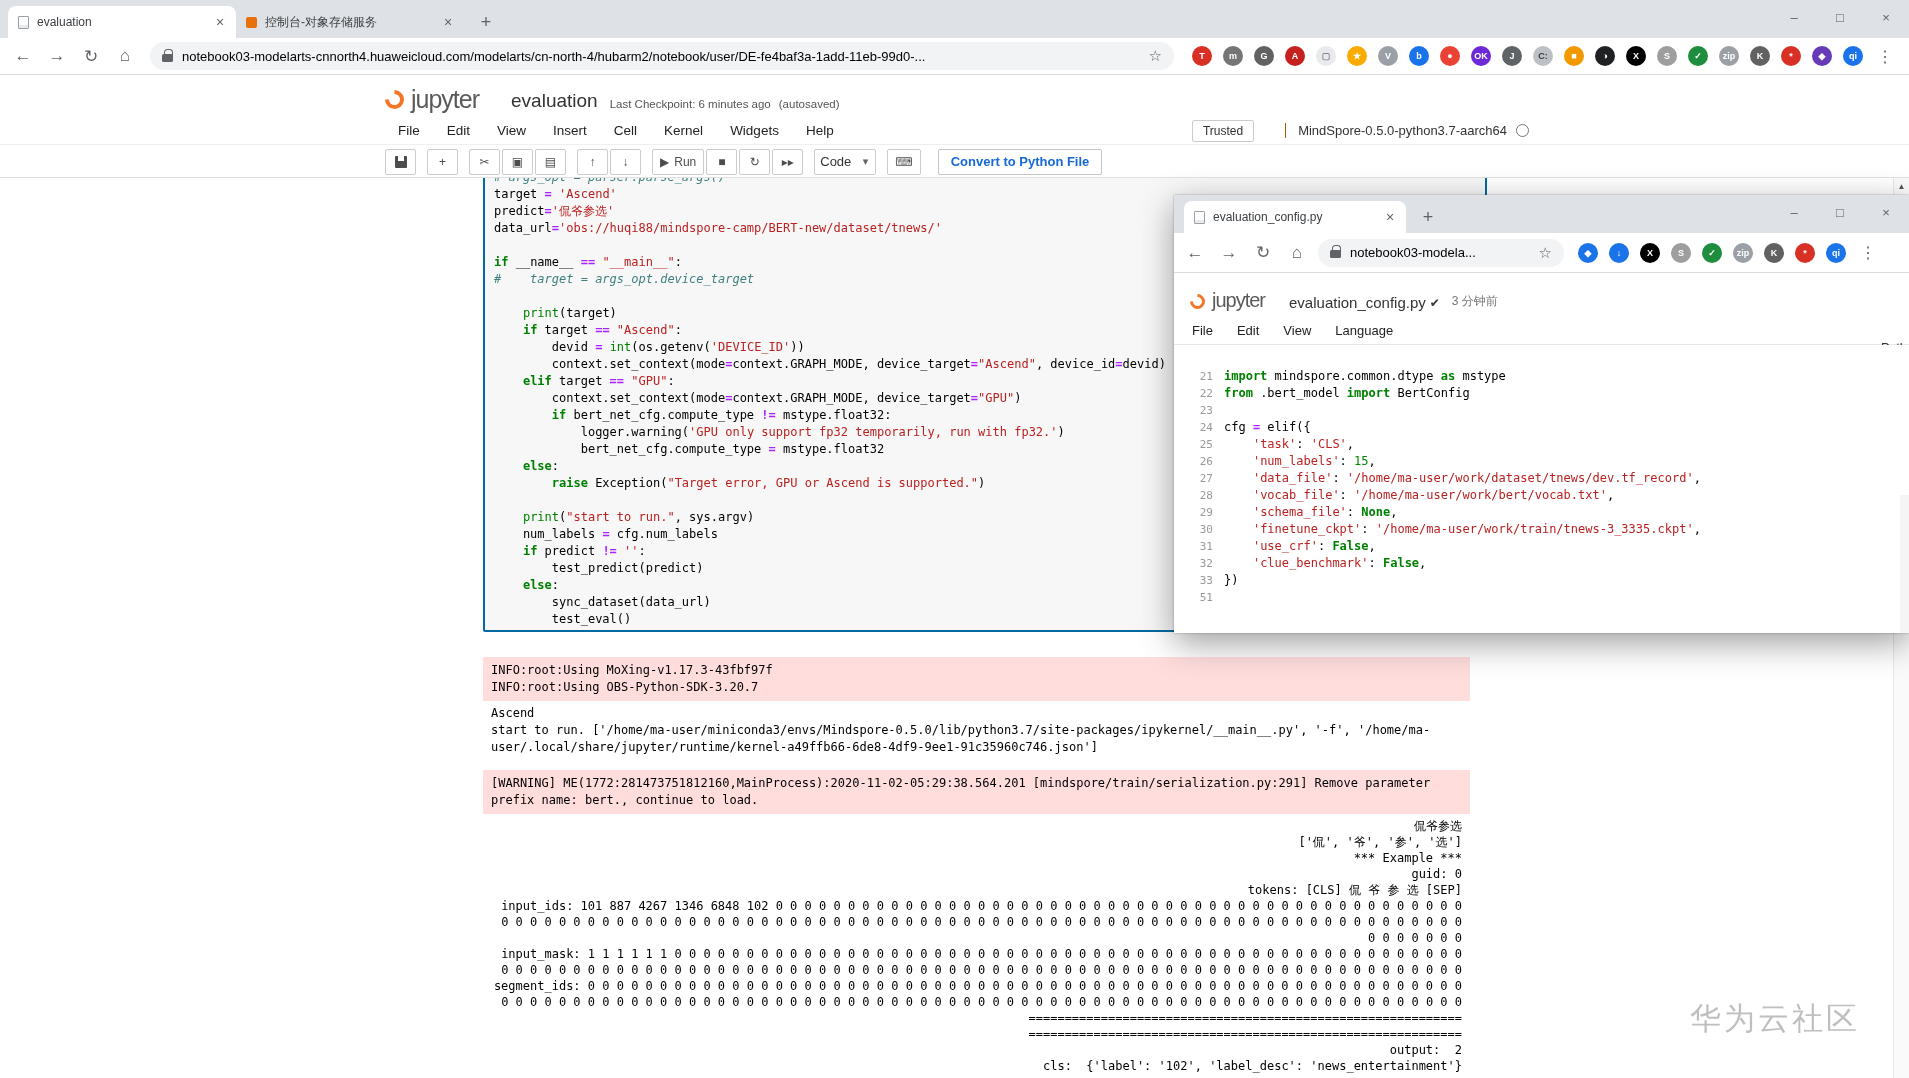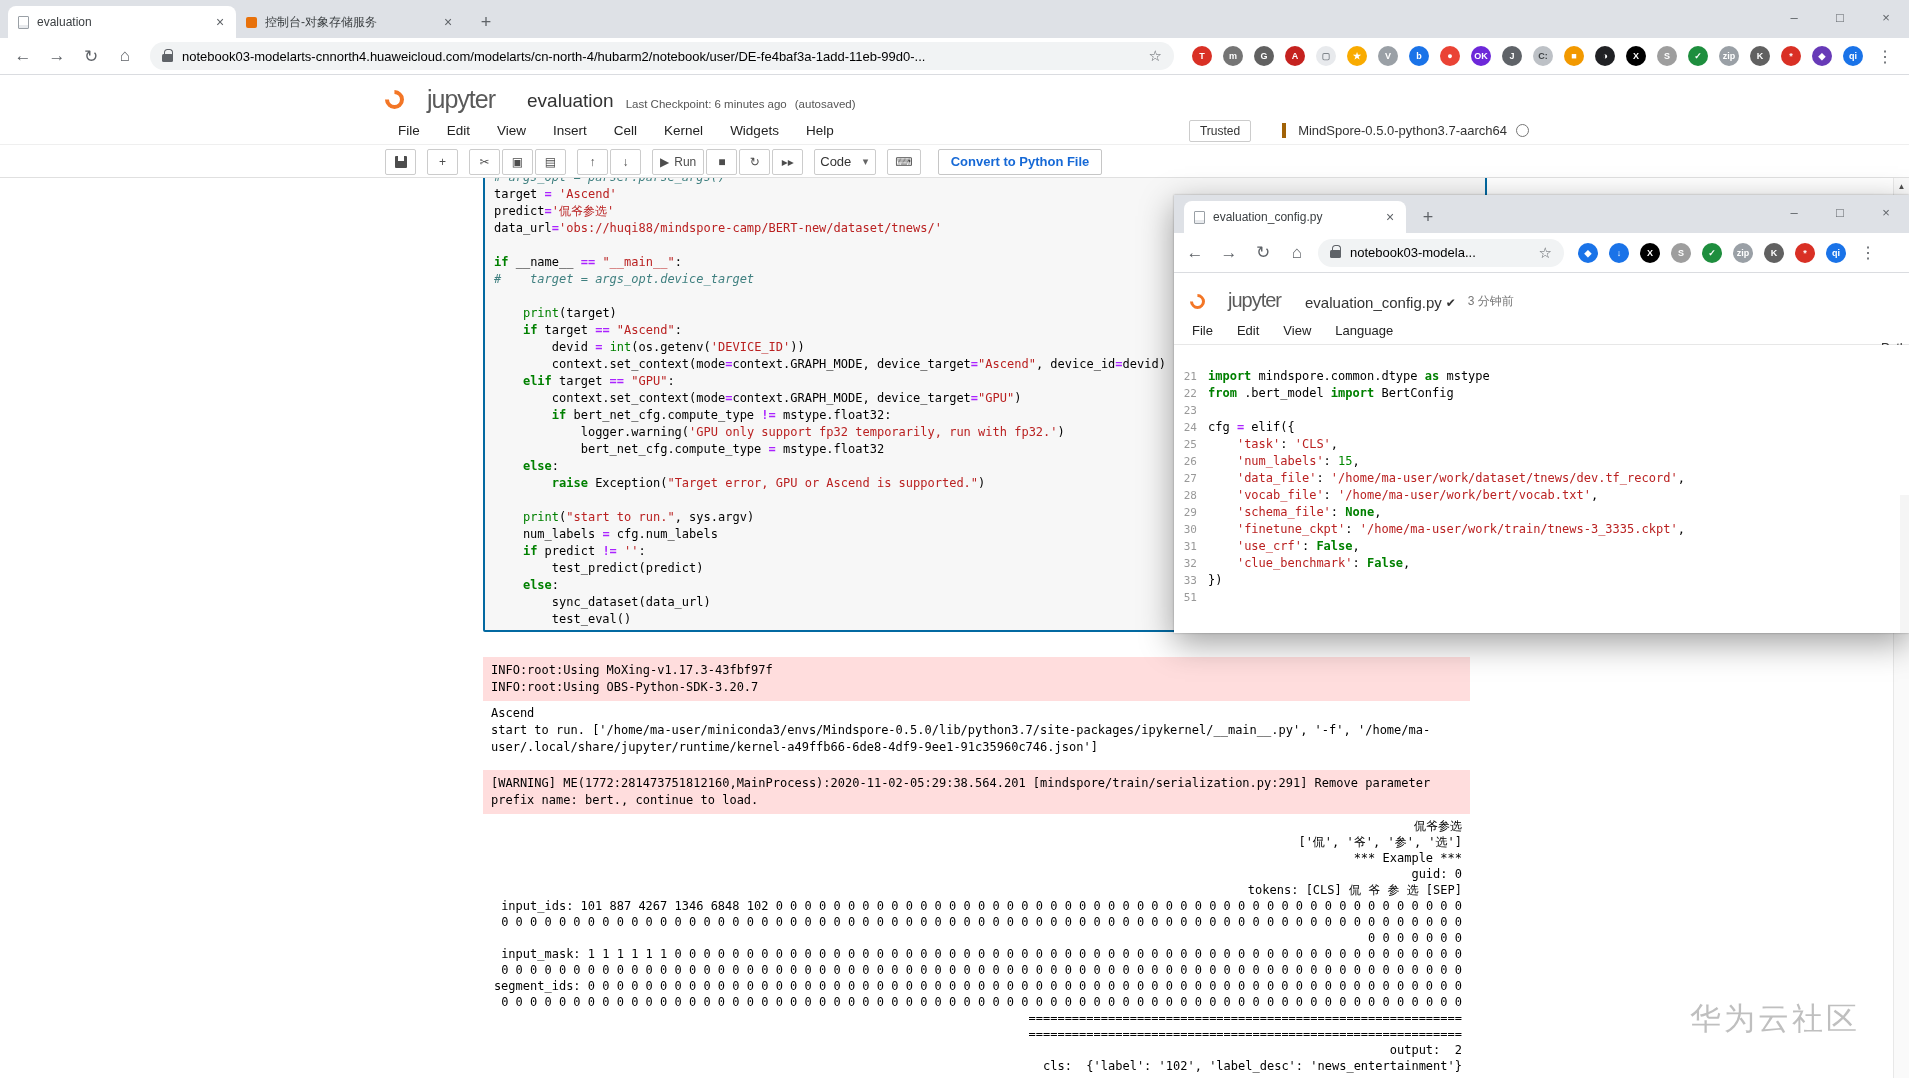--- a/index.html
+++ b/index.html
@@ -25,30 +25,30 @@
   .star { color:#5f6368; font-size:15px; flex:none; }
   .lock { position:relative; width:11px; height:8px; background:#5f6368; border-radius:1.5px; margin-top:3px; flex:none; }
   .lock::before { content:""; position:absolute; top:-5px; left:2px; width:7px; height:6px; border:1.6px solid #5f6368; border-bottom:none; border-radius:3.5px 3.5px 0 0; }
   .extrow { display:flex; align-items:center; gap:11px; margin:0 10px; flex:none; }
   .ext-icon { width:20px; height:20px; border-radius:50%; display:inline-flex; align-items:center; justify-content:center; font-size:9px; font-weight:bold; flex:none; }
   .menu-dots { width:24px; text-align:center; color:#5f6368; font-size:16px; flex:none; }
 
   
   .jheader { position:absolute; left:0; top:75px; width:1909px; height:103px; background:#fff; border-bottom:1px solid #e0e0e0; z-index:5; }
   .jtitle-row { height:42px; display:flex; align-items:flex-end; padding:0 0 3px 385px; }
-  .jlogo { display:flex; align-items:flex-end; gap:23px; }
+  .jlogo { display:flex; align-items:flex-end; gap:7px; }
   .jlogo-ring { width:19px; height:19px; border-radius:50%; border:4px solid #f37626; border-top-color:transparent; transform:rotate(-45deg); margin-bottom:5px; }
   .jlogo-text { font-size:25px; color:#5a5a5a; letter-spacing:-1px; }
   .nb-title { font-size:19px; color:#333; margin:0 0 2px 32px; }
   .checkpoint { font-size:11.5px; color:#555; margin:0 0 4px 12px; }
   .autosaved { font-size:11.5px; color:#555; margin:0 0 4px 8px; }
   .jmenu-row { height:28px; display:flex; align-items:center; gap:27px; padding:0 380px 0 398px; border-bottom:1px solid #efefef; font-size:13.5px; color:#222; }
   .jmenu-row .spacer { flex:1; }
   .trusted { font-size:12px; color:#333; border:1px solid #ccc; border-radius:2px; padding:3px 10px; background:#fff; }
-  .kernel-wrap { display:flex; align-items:center; gap:9px; border-left:4px solid #a16207; padding-left:12px; margin-left:4px; }
+  .kernel-wrap { display:flex; align-items:center; gap:9px; border-left:1px solid #a16207; padding-left:12px; margin-left:4px; }
   .kernel-name { font-size:13px; color:#333; }
   .kernel-circle { width:13px; height:13px; border:1.5px solid #767676; border-radius:50%; }
   .jtoolbar { height:33px; display:flex; align-items:center; padding-left:385px; }
   .tgroup { display:flex; gap:2px; margin-right:11px; }
   .tbtn { height:26px; min-width:31px; padding:0 7px; background:#fff; border:1px solid #ccc; border-radius:2px; display:flex; align-items:center; justify-content:center; gap:5px; font-size:12px; color:#4d4d4d; }
   .icon-save { width:12px; height:12px; background:#4d4d4d; position:relative; border-radius:1px; }
   .icon-save::after { content:""; position:absolute; left:3px; top:0; width:6px; height:5px; background:#fff; }
   .tselect { height:26px; border:1px solid #ccc; border-radius:2px; background:#fff; padding:0 24px 0 5px; font-size:13px; color:#333; display:flex; align-items:center; position:relative; margin-right:11px; }
   .tselect::after { content:"▾"; position:absolute; right:7px; color:#666; font-size:11px; }
   .convert-btn { height:26px; border:1px solid #c6c6c6; border-radius:2px; background:#fff; color:#1669d6; font-weight:bold; font-size:13px; padding:0 12px; display:flex; align-items:center; margin-left:6px; }
@@ -87,21 +87,21 @@
   .p-navbar .addressbar { flex:none; width:246px; margin:0 4px; }
   .p-jheader { height:44px; display:flex; align-items:flex-end; padding:0 0 5px 16px; }
   .p-jheader .jlogo-text { font-size:20px; }
   .p-jheader .jlogo-ring { width:15px; height:15px; border-width:3.5px; margin-bottom:3px; }
   .p-title { font-size:15px; color:#333; margin:0 0 1px 24px; }
   .p-check { font-size:12px; color:#333; margin:0 0 2px 4px; }
   .p-time { font-size:12px; color:#777; margin:0 0 2px 12px; }
   .p-menubar { height:28px; display:flex; align-items:center; gap:24px; padding:0 18px; font-size:13px; color:#222; border-bottom:1px solid #e7e7e7; position:relative; }
   .p-lang { position:absolute; right:2px; top:23px; font-size:13px; color:#333; }
   .p-editor { position:absolute; top:150px; left:0; right:0; bottom:0; background:#fff; padding-top:23px; }
-  .code-row { display:flex; }
+  .code-row { display:flex;padding-left:16px; }
   .gutter-num { width:34px; text-align:right; padding-right:11px; color:#999; font-family:"DejaVu Sans Mono","Liberation Mono",monospace; font-size:11px; line-height:17px; flex:none; }
   .code-src { font-family:"DejaVu Sans Mono","Liberation Mono",monospace; font-size:12px; line-height:17px; white-space:pre; }
   .p-scrollbar { position:absolute; right:0; top:150px; bottom:0; width:9px; background:#f5f5f5; }
 
   
   .watermark { position:absolute; left:1690px; top:998px; font-size:31px; color:#808080; opacity:0.5; letter-spacing:3px; z-index:30; font-weight:500; }
 </style>
 </head>
 <body>
 

